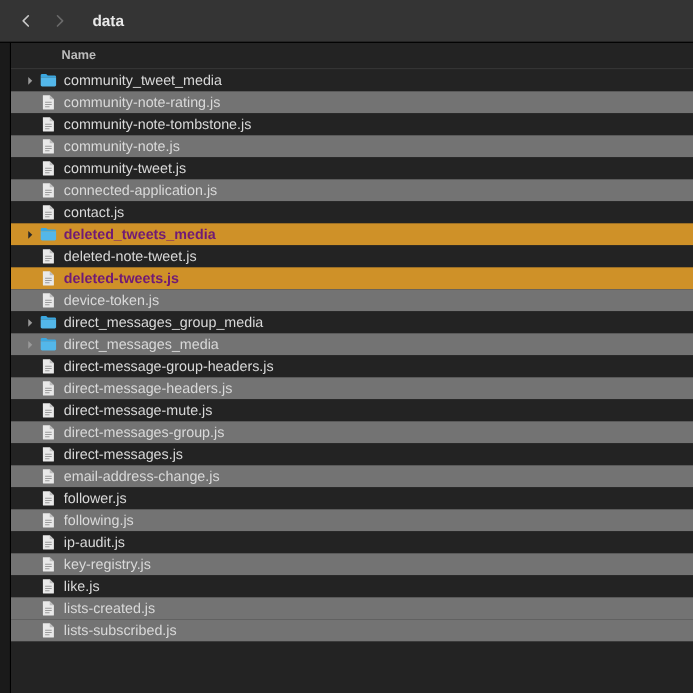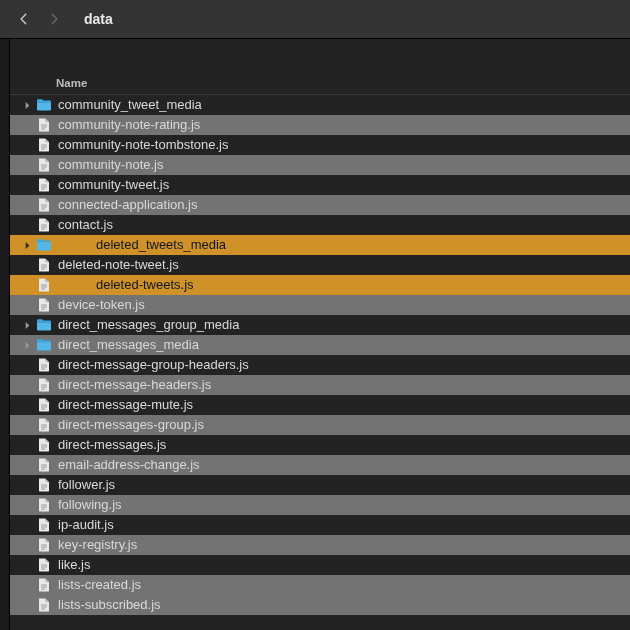--- a/index.html
+++ b/index.html
@@ -56,38 +56,37 @@
   }
   .header-row {
     height: 24px;
     display: flex; align-items: center;
     padding-left: 46px;
     background: #232323;
     border-bottom: 1px solid #3a3a3a;
     font-size: 11.5px;
     font-weight: 600;
     color: #bcbcbc;
-    margin-top: 32px;
   }
 
   .rows {
     flex: 1;
     overflow: hidden;
   }
 
   .row {
     height: 20px;
     display: flex; align-items: center;
     padding-left: 12px;
     white-space: nowrap;
   }
   .row.even { background: #232323; }
   .row.odd  { background: #737373; }
   .row.sel  { background: #cf9128; }
-  .row.sel .label { color: #0f172a; font-weight: 400; margin-left: 38px; }
+  .row.sel .label { color: #701a75; font-weight: 700; }
 
   .disclosure {
     width: 10px; height: 10px;
     margin-right: 4px;
     display: flex; align-items: center; justify-content: center;
   }
   .disclosure svg { width: 9px; height: 9px; display:block; }
   .disclosure svg path { fill: #9a9a9a; }
   .row.sel .disclosure svg path { fill: #2a2a2a; }
   .disclosure.none { visibility: hidden; }

